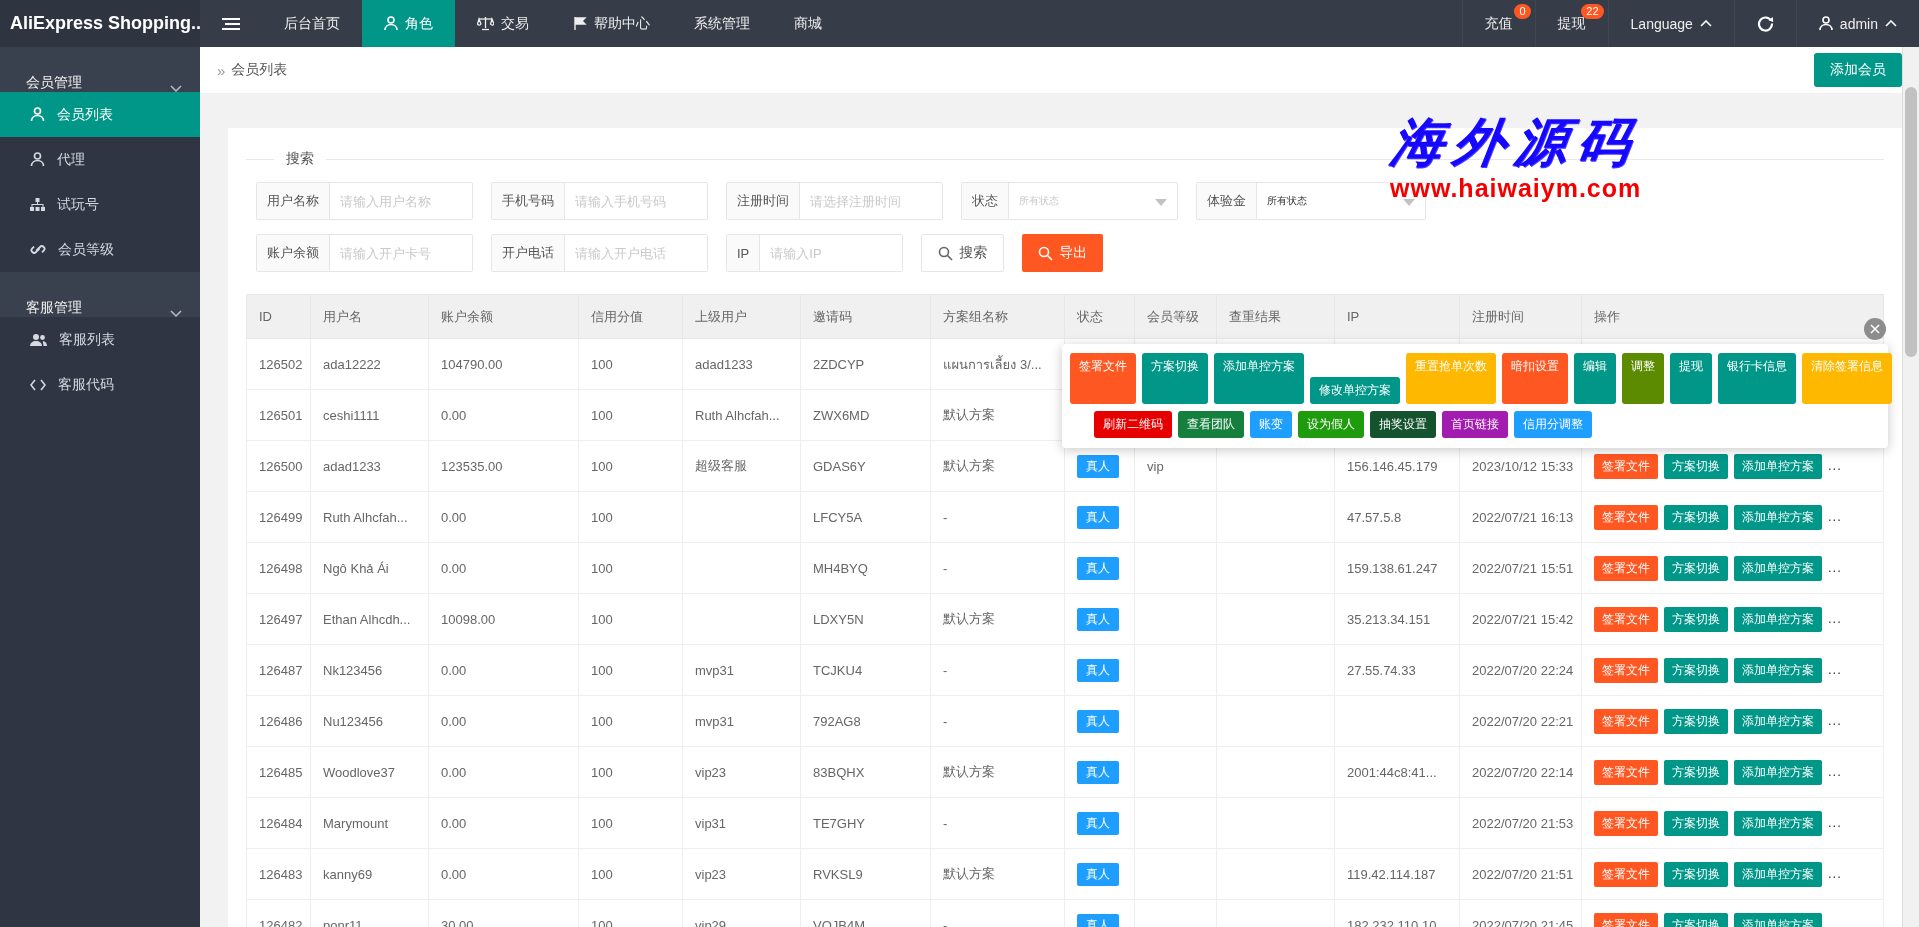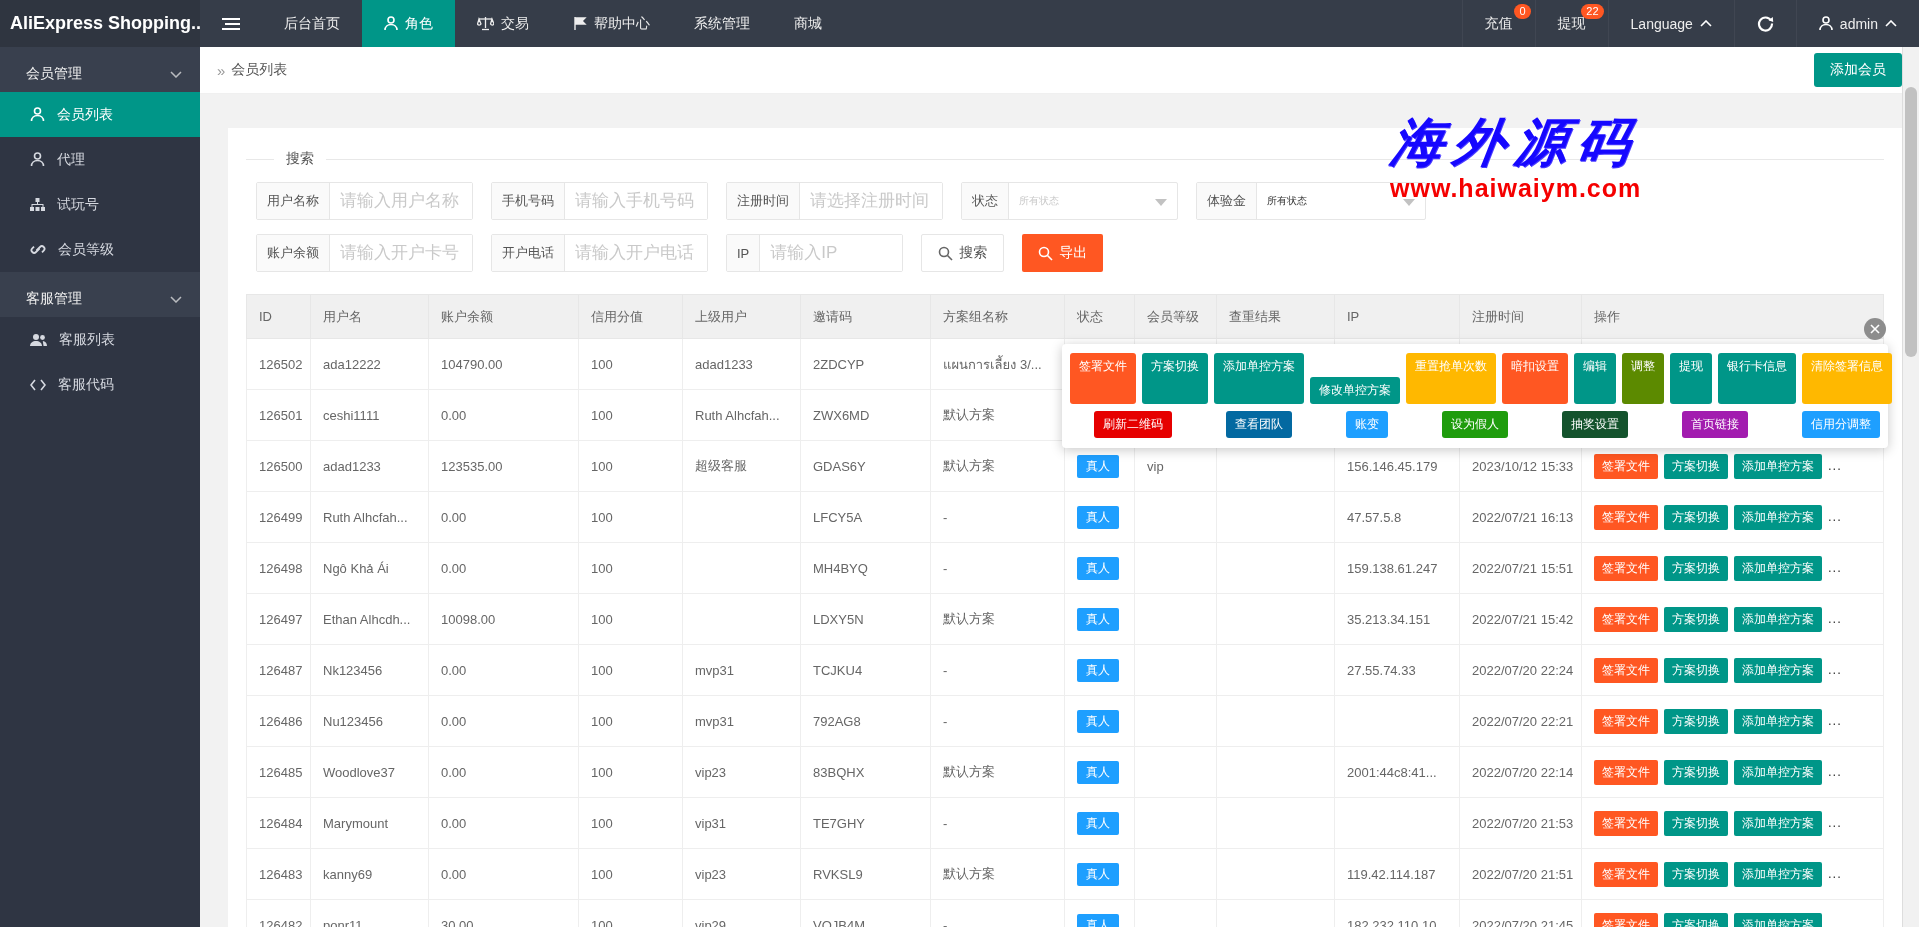--- a/index.html
+++ b/index.html
@@ -18,21 +18,21 @@
   .tb-right { margin-left:auto; display:flex; align-items:stretch; }
   .tb-right .tb-item { position:relative; border-left:1px solid rgba(255,255,255,.05); }
   .badge { position:absolute; top:4px; right:4px; background:#ff5722; color:#fff;
     font-size:11px; line-height:1; padding:2px 5px; border-radius:8px; }
   .icon16 svg { display:block; }
 
   
   .sidebar { position:absolute; left:0; top:47px; width:200px; height:880px;
     background:#2f3543; z-index:20; }
   .side-group { height:45px; background:#39404e; color:#f0f0f0; font-size:14px;
-    display:flex; align-items:center; padding:8px 18px 0 26px; cursor:pointer; }
+    display:flex; align-items:flex-end; padding:8px 18px 0 26px; cursor:pointer; }
   .side-group .chev { margin-left:auto; opacity:.7; }
   .side-item { height:45px; color:#d6d9e0; font-size:14px; display:flex; align-items:center;
     gap:12px; padding-left:30px; cursor:pointer; }
   .side-item.active { background:#009688; color:#fff; }
 
   
   .crumbbar { position:absolute; left:200px; top:47px; width:1719px; height:47px;
     background:#fff; border-bottom:1px solid #f0f0f0; display:flex; align-items:center;
     padding:0 17px; z-index:5; }
   .crumb { color:#555; font-size:14px; display:flex; align-items:center; gap:8px; }
@@ -51,21 +51,21 @@
 
   
   .card { position:absolute; left:228px; top:128px; width:1674px; height:799px;
     background:#fff; z-index:4; padding:10px 18px 0 18px; }
   fieldset.search { border:none; border-top:1px solid #e8e8e8; margin-top:12px; padding:0 10px; }
   fieldset.search legend { margin-left:18px; padding:0 12px; color:#555; font-size:14px; }
   .srow { display:flex; gap:18px; margin-top:14px; align-items:center; }
   .sgroup { display:flex; border:1px solid #e6e6e6; border-radius:2px; height:38px; }
   .sgroup .slabel { background:#fafafa; border-right:1px solid #e6e6e6; color:#555;
     font-size:13px; display:flex; align-items:center; padding:0 10px; white-space:nowrap; }
-  .sgroup input { border:none; outline:none; width:142px; padding:0 10px; font-size:17px;
+  .sgroup input { border:none; outline:none; width:142px; padding:0 10px; font-size:13px;
     color:#b91c1c; font-family:inherit; }
   .sgroup input::placeholder { color:#c9c9c9; }
   .sel { width:168px; display:flex; align-items:center; padding:0 10px; font-size:10px;
     position:relative; cursor:pointer; }
   .sel.muted { color:#c9c9c9; }
   .sel.dark { color:#333; }
   .sel .tri { position:absolute; right:10px; top:16px; width:0; height:0;
     border-left:6px solid transparent; border-right:6px solid transparent;
     border-top:7px solid #c2c2c2; }
   .btn-search { display:flex; align-items:center; gap:6px; height:38px; padding:0 16px;
@@ -87,21 +87,21 @@
     padding:3px 9px; border-radius:2px; }
   .act-btn { display:inline-block; color:#fff; font-size:12px; padding:4px 8px;
     border-radius:2px; margin-right:6px; cursor:pointer; }
   .more-dots { color:#333; letter-spacing:1px; }
 
   
   .popup { position:absolute; left:1062px; top:344px; width:826px; z-index:50;
     background:#fff; border-radius:4px; padding:9px 8px 10px 8px;
     box-shadow:0 2px 12px rgba(0,0,0,.22); }
   .popup .prow { display:flex; gap:6px; white-space:nowrap; }
-  .popup .prow + .prow { margin-top:7px; padding-left:24px;justify-content:space-between; }
+  .popup .prow + .prow { margin-top:7px; padding-left:24px; }
   .pop-btn { color:#fff; font-size:12px; padding:5px 9px; border-radius:3px;
     cursor:pointer; white-space:nowrap; }
   .pop-close { position:absolute; right:2px; top:-26px; width:22px; height:22px;
     border-radius:50%; background:#8d8d8d; display:flex; align-items:center;
     justify-content:center; cursor:pointer; }
 
   
   .sb-track { position:absolute; right:0; top:47px; width:17px; height:880px;
     background:#f1f1f1; border-left:1px solid #ddd; z-index:60; }
   .sb-thumb { position:absolute; left:2px; top:40px; width:12px; height:270px;
@@ -614,21 +614,21 @@
       <span class="pop-btn" style="background: rgb(255, 184, 0);">重置抢单次数</span>
       <span class="pop-btn" style="background: rgb(255, 87, 34);">暗扣设置</span>
       <span class="pop-btn" style="background: rgb(0, 150, 136);">编辑</span>
       <span class="pop-btn" style="background: rgb(92, 138, 0);">调整</span>
       <span class="pop-btn" style="background: rgb(0, 150, 136);">提现</span>
       <span class="pop-btn" style="background: rgb(0, 150, 136);">银行卡信息</span>
       <span class="pop-btn" style="background: rgb(255, 184, 0);">清除签署信息</span>
     </div>
   <div class="prow" id="prow2">
       <span class="pop-btn" style="background: rgb(230, 0, 0);">刷新二维码</span>
-      <span class="pop-btn" style="background: #0369a1;">查看团队</span>
+      <span class="pop-btn" style="background: #15803d;">查看团队</span>
       <span class="pop-btn" style="background: rgb(30, 159, 255);">账变</span>
       <span class="pop-btn" style="background: rgb(31, 156, 13);">设为假人</span>
       <span class="pop-btn" style="background: #14532d;">抽奖设置</span>
       <span class="pop-btn" style="background: #a21caf;">首页链接</span>
       <span class="pop-btn" style="background: rgb(30, 159, 255);">信用分调整</span>
     </div>
 </div>
 
 <div class="sb-track">
   <div class="sb-thumb"></div>

